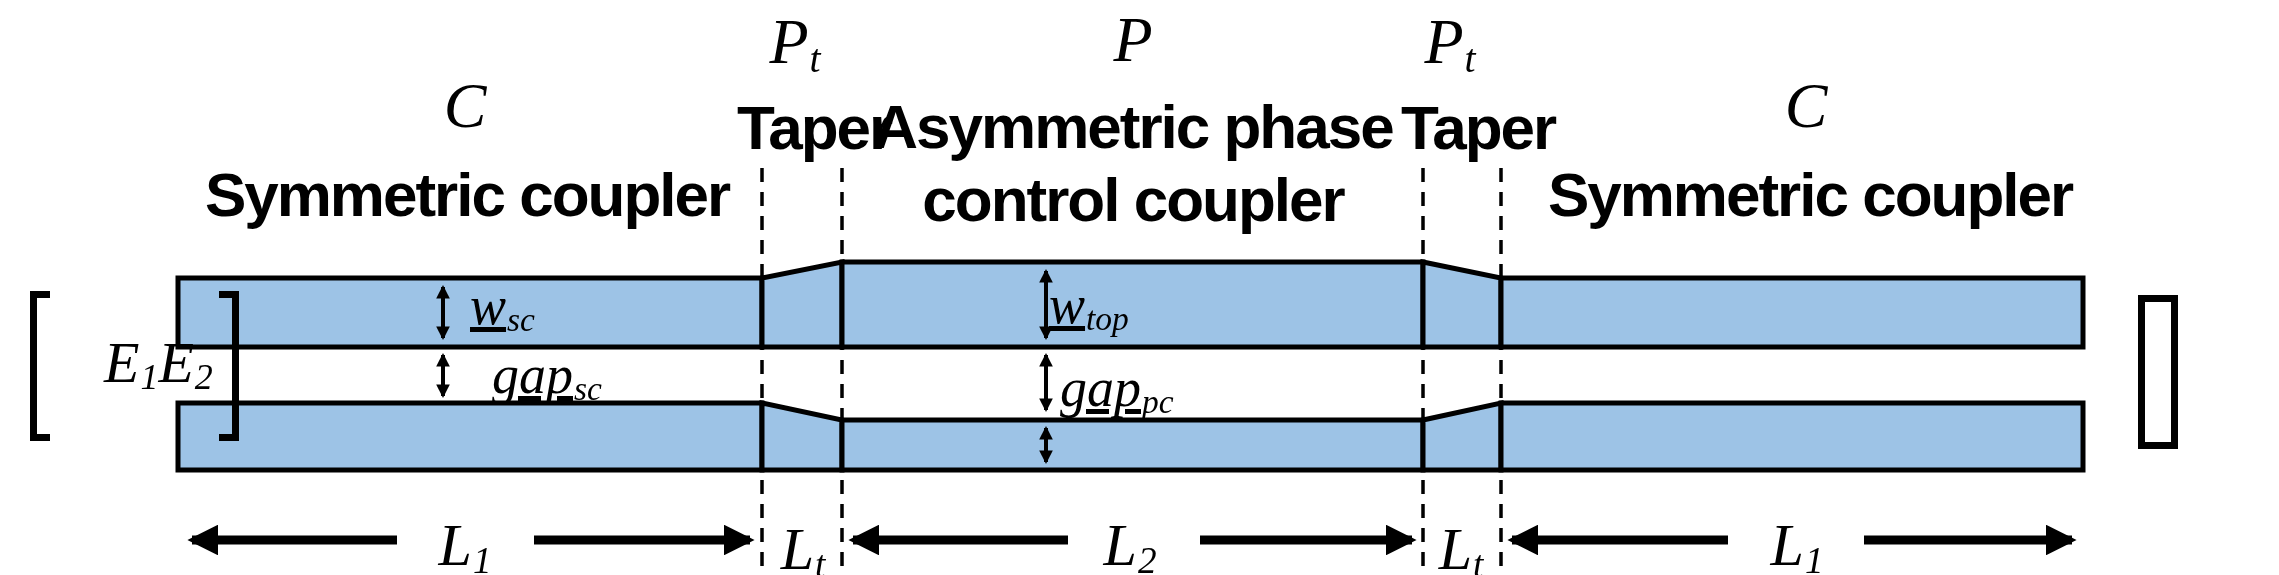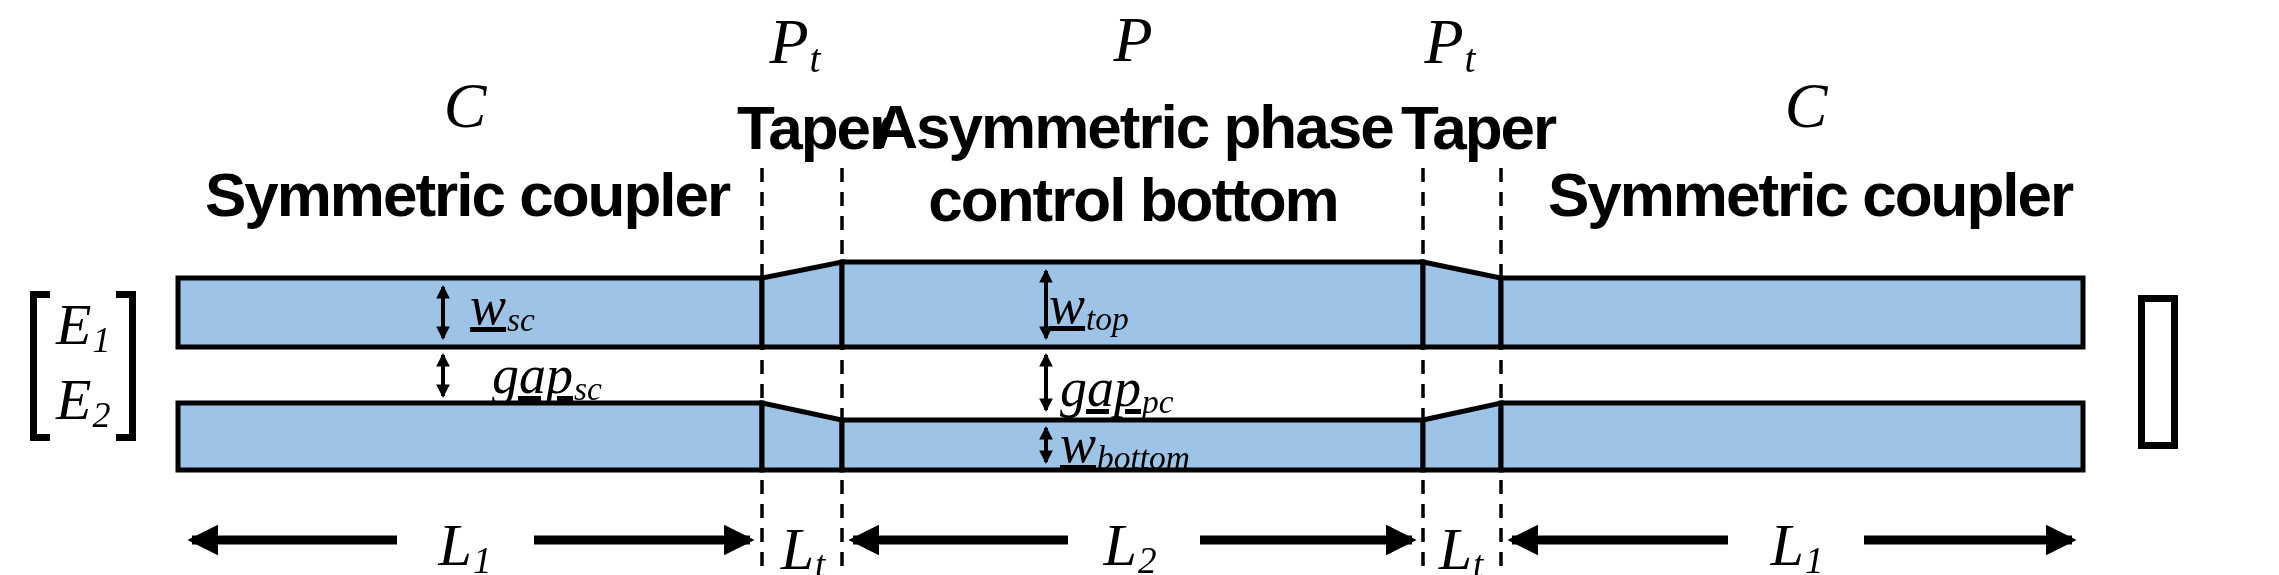--- a/index.html
+++ b/index.html
@@ -54,24 +54,25 @@
     border-top: 7px solid #000;
     border-bottom: 7px solid #000;
   }
   .bracket-right {
     border-right: 7px solid #000;
     border-top: 7px solid #000;
     border-bottom: 7px solid #000;
   }
   .matrix-col {
     display: flex;
-    flex-direction: column;
+    flex-direction: row;
     justify-content: space-around;
     align-items: center;
     padding: 0 6px;
+    margin-left: 48px;
   }
   .matrix-col .erow { font-size: 58px; line-height: 66px; }
 </style>
 </head>
 <body>
 
 <div id="canvas">
 
   <svg id="schematic-svg" width="2279" height="575" viewBox="0 0 2279 575">
     <defs>
@@ -134,21 +135,21 @@
   </div>
 
   <div class="lbl center math section-symbol" style="left:1806px; top:106px;">C</div>
 
   <div class="lbl center sans-bold section-title" style="left:467px; top:194px;">Symmetric coupler</div>
 
   <div class="lbl center sans-bold section-title" style="left:814px; top:127px;">Taper</div>
 
   <div class="lbl center sans-bold section-title" style="left:1133px; top:163px;">
     <div>Asymmetric phase</div>
-    <div>control bottom</div>
+    <div>control coupler</div>
   </div>
 
   <div class="lbl center sans-bold section-title" style="left:1478px; top:127px;">Taper</div>
 
   <div class="lbl center sans-bold section-title" style="left:1810px; top:194px;">Symmetric coupler</div>
 
   <div class="lbl vcenter math dim-label" style="left:470px; top:306px;">
     <span>w</span><sub>sc</sub>
   </div>
 
@@ -157,23 +158,20 @@
   </div>
 
   <div class="lbl vcenter math dim-label" style="left:1049px; top:305px;">
     <span>w</span><sub>top</sub>
   </div>
 
   <div class="lbl vcenter math dim-label" style="left:1060px; top:388px;">
     <span>gap</span><sub>pc</sub>
   </div>
 
-  <div class="lbl vcenter math dim-label" style="left:1060px; top:444px;">
-    <span>w</span><sub>bottom</sub>
-  </div>
 
   <div class="lbl center math len-label" style="left:465px; top:545px;">
     <span>L</span><sub>1</sub>
   </div>
 
   <div class="lbl center math len-label" style="left:803px; top:549px;">
     <span>L</span><sub>t</sub>
   </div>
 
   <div class="lbl center math len-label" style="left:1130px; top:545px;">

